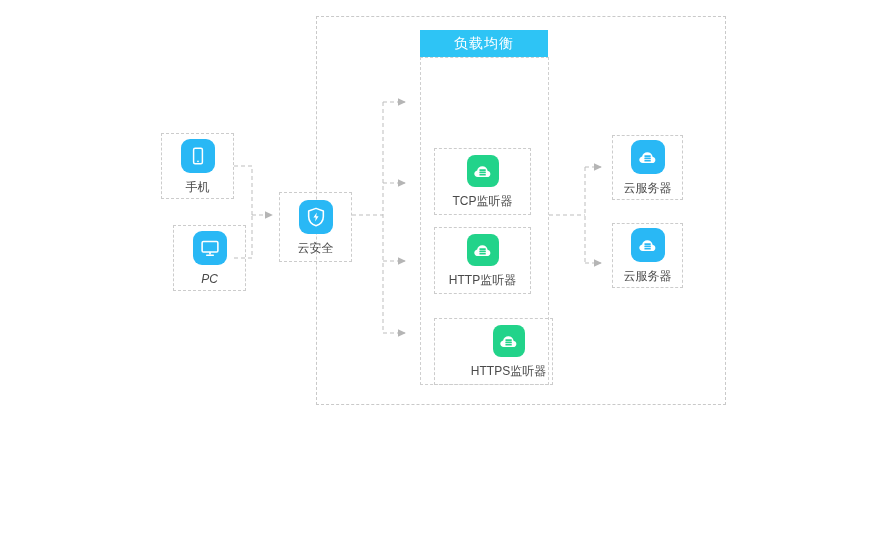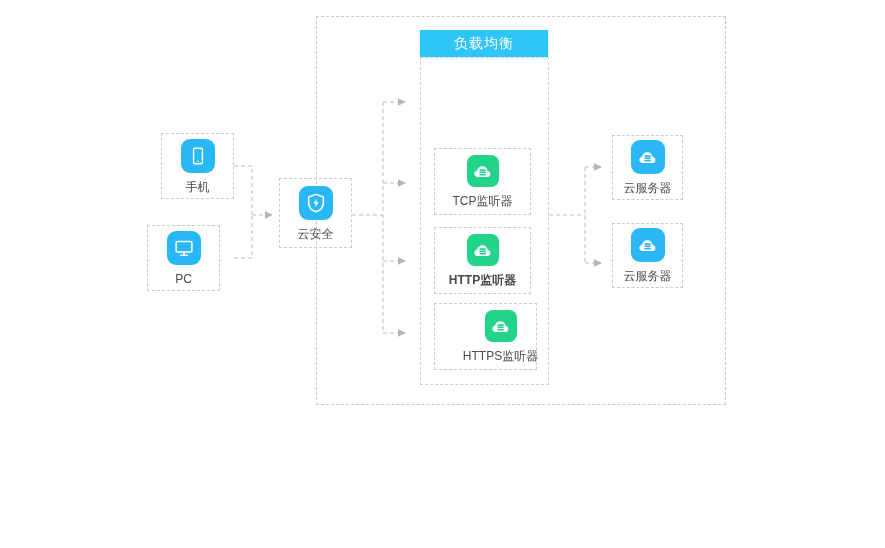--- a/index.html
+++ b/index.html
@@ -115,32 +115,32 @@
   <div class="node big" style="left:161px; top:133px; width:73px; height:66px;text-align:right;">
     <span class="glyph" style="background:#29b8f5;">
       <svg width="22" height="22" viewBox="0 0 24 24" aria-hidden="true">
         <rect x="7.2" y="3.6" width="9.6" height="16.8" rx="1.6" fill="none" stroke="#ffffff" stroke-width="1.6"></rect>
         <circle cx="12" cy="17.8" r="0.95" fill="#ffffff"></circle>
       </svg>
     </span>
     <span class="caption">手机</span>
   </div>
 
-  <div class="node big" style="left:147px; top:225px; width:73px; height:66px;">
+  <div class="node big" style="left:173px; top:225px; width:73px; height:66px;font-style:italic;">
     <span class="glyph" style="background:#29b8f5;">
       <svg width="22" height="22" viewBox="0 0 24 24" aria-hidden="true">
         <rect x="3.4" y="5" width="17.2" height="11.4" rx="1.4" fill="none" stroke="#ffffff" stroke-width="1.7"></rect>
         <rect x="11.1" y="16.4" width="1.8" height="2.7" fill="#ffffff"></rect>
         <rect x="7.6" y="19" width="8.8" height="1.6" rx="0.8" fill="#ffffff"></rect>
       </svg>
     </span>
     <span class="caption">PC</span>
   </div>
 
-  <div class="node big" style="left:279px; top:178px; width:73px; height:70px;">
+  <div class="node big" style="left:279px; top:192px; width:73px; height:70px;">
     <span class="glyph" style="background:#29b8f5;">
       <svg width="22" height="22" viewBox="0 0 24 24" aria-hidden="true">
         <path d="M12 2.6 L20 5.4 V11.4 C20 16.4 16.5 20 12 21.6
                  C7.5 20 4 16.4 4 11.4 V5.4 Z" fill="none" stroke="#ffffff" stroke-width="1.7" stroke-linejoin="round"></path>
         <path d="M12.9 7.1 L9.2 12.6 H11.7 L11.1 16.8 L14.8 11.2 H12.3 Z" fill="#ffffff"></path>
       </svg>
     </span>
     <span class="caption">云安全</span>
   </div>
 
@@ -158,35 +158,35 @@
                  C6.3 8 8.8 5.9 11.8 5.9 C14.9 5.9 17.5 8.2 17.8 11.2
                  C19.6 11.5 21 13 21 14.8 C21 16.8 19.4 18.4 17.3 18.4 Z" fill="#ffffff"></path>
         <rect x="8.4" y="9.4" width="7.4" height="1.9" rx="0.6" fill="#22d38a"></rect>
         <rect x="8.4" y="12.1" width="7.4" height="1.9" rx="0.6" fill="#22d38a"></rect>
         <rect x="8.4" y="14.8" width="7.4" height="1.9" rx="0.6" fill="#22d38a"></rect>
       </svg>
     </span>
     <span class="caption">TCP监听器</span>
   </div>
 
-  <div class="node" style="left:434px; top:227px; width:97px; height:67px;font-weight:bold;">
+  <div class="node" style="left:434px; top:227px; width:97px; height:67px;">
     <span class="glyph" style="background:#22d38a;">
       <svg width="21" height="21" viewBox="0 0 24 24" aria-hidden="true">
         <path d="M6.6 18.4 C4.2 18.4 2.6 16.7 2.6 14.6 C2.6 12.7 4 11.1 5.9 10.8
                  C6.3 8 8.8 5.9 11.8 5.9 C14.9 5.9 17.5 8.2 17.8 11.2
                  C19.6 11.5 21 13 21 14.8 C21 16.8 19.4 18.4 17.3 18.4 Z" fill="#ffffff"></path>
         <rect x="8.4" y="9.4" width="7.4" height="1.9" rx="0.6" fill="#22d38a"></rect>
         <rect x="8.4" y="12.1" width="7.4" height="1.9" rx="0.6" fill="#22d38a"></rect>
         <rect x="8.4" y="14.8" width="7.4" height="1.9" rx="0.6" fill="#22d38a"></rect>
       </svg>
     </span>
     <span class="caption">HTTP监听器</span>
   </div>
 
-  <div class="node" style="left:434px; top:303px; width:103px; height:67px;padding-left:30px;">
+  <div class="node" style="left:434px; top:318px; width:119px; height:67px;padding-left:30px;">
     <span class="glyph" style="background:#22d38a;">
       <svg width="21" height="21" viewBox="0 0 24 24" aria-hidden="true">
         <path d="M6.6 18.4 C4.2 18.4 2.6 16.7 2.6 14.6 C2.6 12.7 4 11.1 5.9 10.8
                  C6.3 8 8.8 5.9 11.8 5.9 C14.9 5.9 17.5 8.2 17.8 11.2
                  C19.6 11.5 21 13 21 14.8 C21 16.8 19.4 18.4 17.3 18.4 Z" fill="#ffffff"></path>
         <rect x="8.4" y="9.4" width="7.4" height="1.9" rx="0.6" fill="#22d38a"></rect>
         <rect x="8.4" y="12.1" width="7.4" height="1.9" rx="0.6" fill="#22d38a"></rect>
         <rect x="8.4" y="14.8" width="7.4" height="1.9" rx="0.6" fill="#22d38a"></rect>
       </svg>
     </span>

